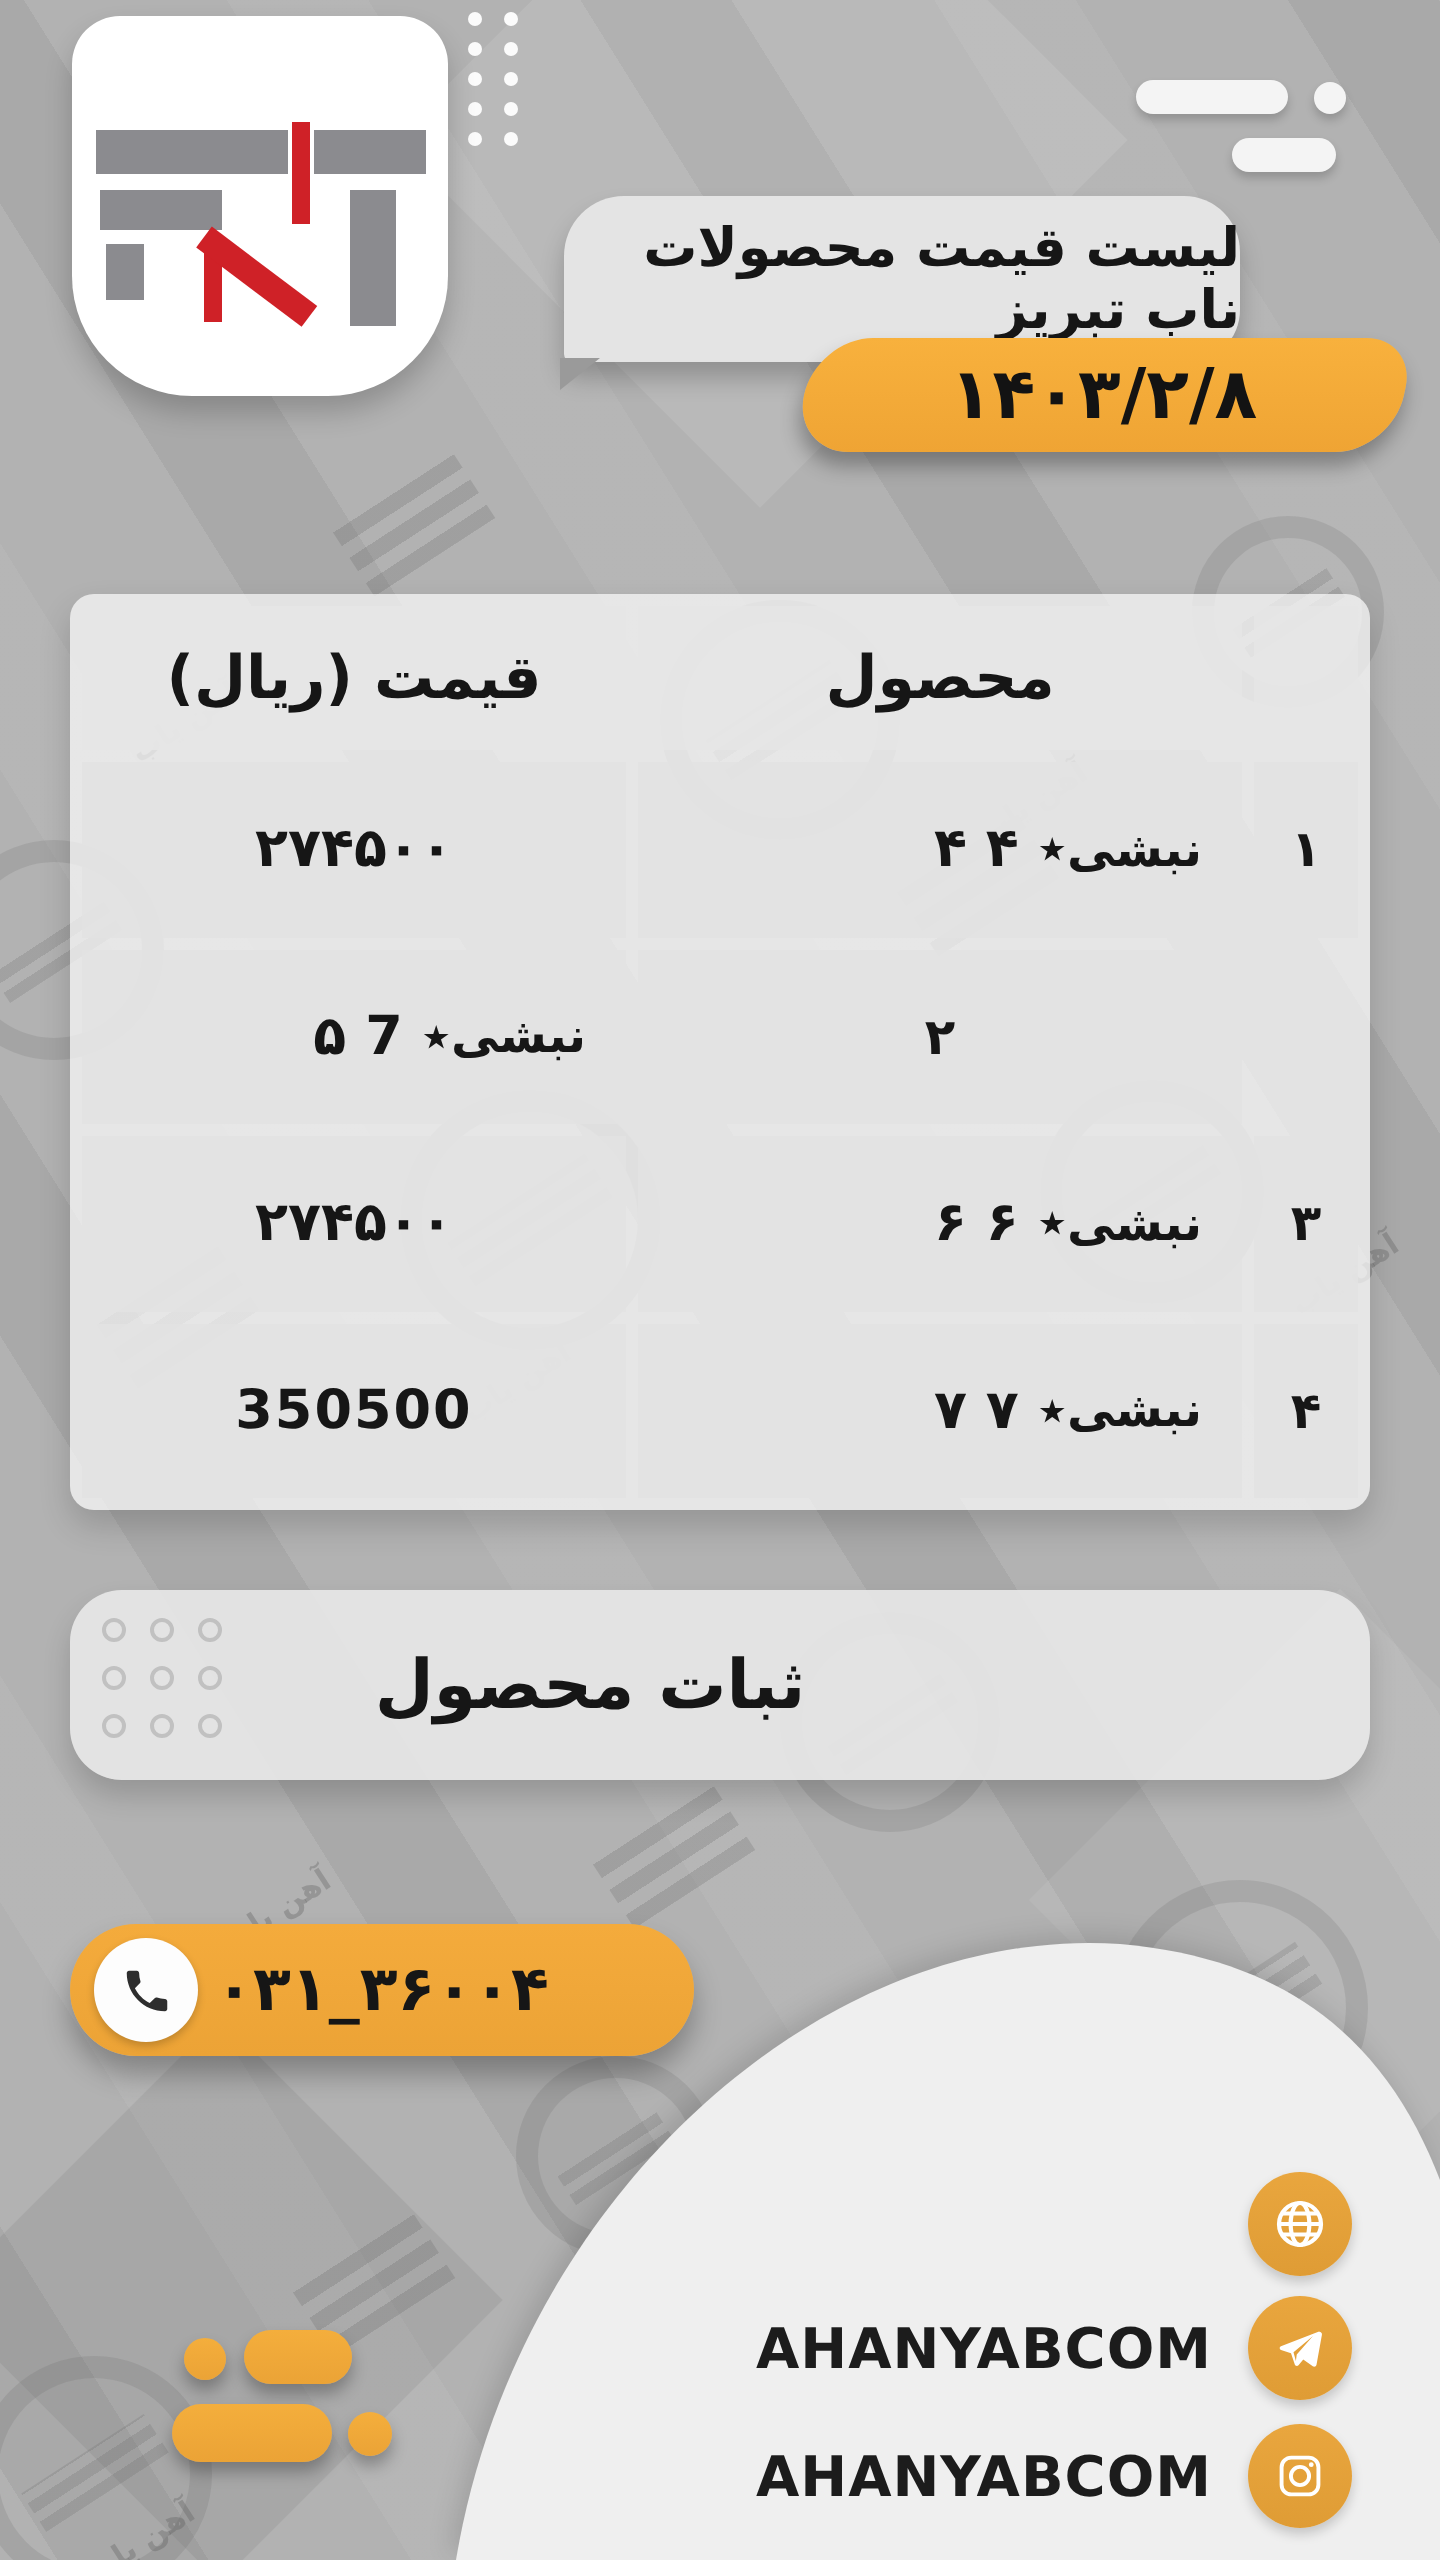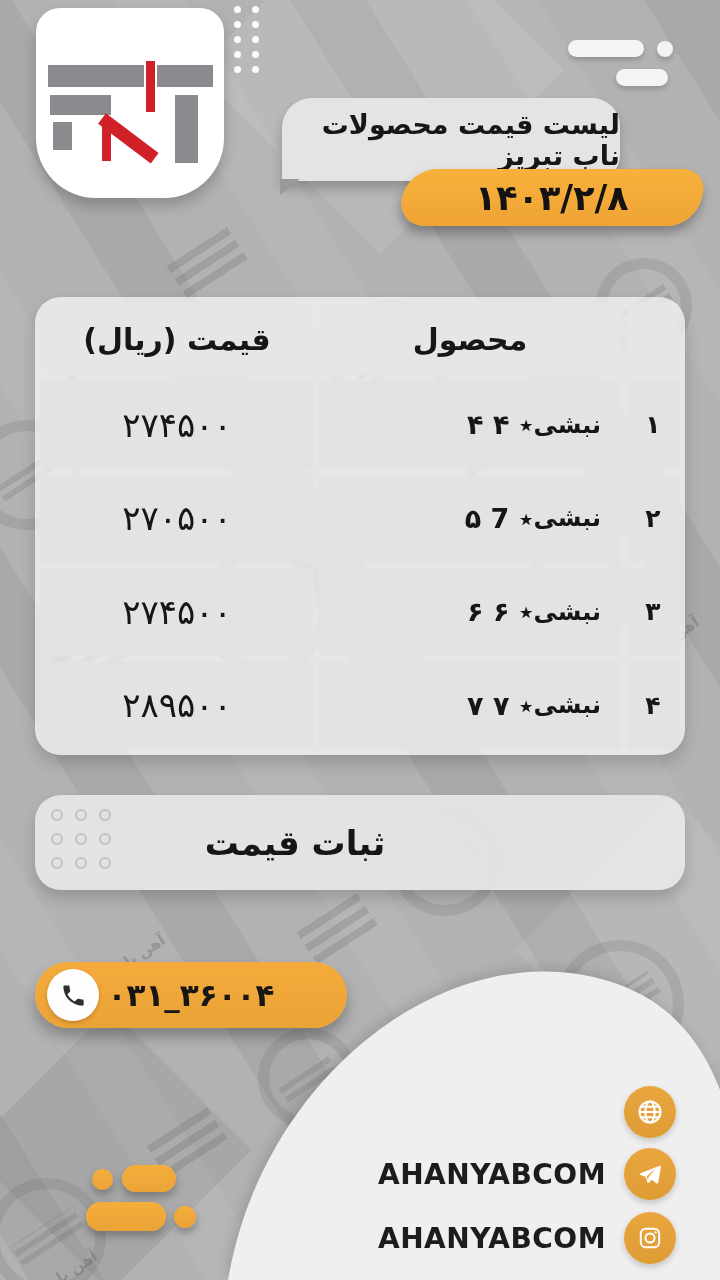--- a/index.html
+++ b/index.html
@@ -49,31 +49,31 @@
   .title-banner:after{content:"";position:absolute;left:-2px;bottom:-14px;
     border-style:solid;border-width:16px 20px 0 0;border-color:#9a9a9a transparent transparent transparent;}
   .title-text{font-size:27px;font-weight:bold;direction:rtl;letter-spacing:0;}
   .date-banner{position:absolute;left:402px;top:169px;width:300px;height:57px;z-index:4;
     background:linear-gradient(180deg,#f8b13d,#efa434);border-radius:30px 26px 30px 30px;
     transform:skewX(-12deg);box-shadow:0 7px 10px rgba(0,0,0,0.30);
     display:flex;align-items:center;justify-content:center;}
   .date-text{transform:skewX(12deg);direction:ltr;font-size:35px;font-weight:bold;color:#131313;}
   
   .price-table{position:absolute;left:35px;top:297px;width:650px;height:458px;z-index:3;
-    background:rgba(250,250,250,0.72);border-radius:26px;padding:6px;overflow:hidden;
+    background:rgba(250,250,250,0.72);border-radius:12px;padding:6px;overflow:hidden;
     box-shadow:0 8px 16px rgba(0,0,0,0.16);
     display:flex;flex-direction:column;gap:6px;}
   .t-row{display:grid;grid-template-columns:272px 1fr 52px;gap:6px;flex:1;}
   .t-cell{background:rgba(226,226,226,0.90);display:flex;align-items:center;justify-content:center;}
   .t-head .t-cell{background:rgba(229,229,229,0.90);}
   .head-label{font-size:30px;font-weight:bold;direction:rtl;}
   .cell-product{justify-content:flex-end;padding:0 20px 0 38px;direction:ltr;}
   .prod-size{font-size:27px;font-weight:bold;direction:ltr;}
   .prod-name{font-size:24px;font-weight:bold;direction:rtl;}
-  .cell-price{font-size:34px;font-weight:normal;letter-spacing:1px;}
+  .cell-price{font-size:27px;font-weight:bold;letter-spacing:1px;}
   .cell-num{font-size:25px;font-weight:bold;}
   
   .changes-bar{position:absolute;left:35px;top:795px;width:650px;height:95px;z-index:3;
     background:rgba(231,231,231,0.92);border-radius:26px;
     box-shadow:0 8px 14px rgba(0,0,0,0.16);}
   .changes-label{position:absolute;right:26px;top:0;height:100%;display:flex;align-items:center;
     font-size:27px;font-weight:600;direction:rtl;}
   .changes-value{position:absolute;left:90px;width:340px;top:0;height:100%;
     display:flex;align-items:center;justify-content:center;
     font-size:34px;font-weight:bold;direction:rtl;}
@@ -205,60 +205,59 @@
     <div class="t-row">
       <div class="t-cell cell-price">۲۷۴۵۰۰</div>
       <div class="t-cell cell-product">
         <span class="prod-size">۴ ٭ ۴</span>
         <span class="prod-name">نبشی</span>
       </div>
       <div class="t-cell cell-num">۱</div>
     </div>
 
     <div class="t-row">
-      <div class="t-cell cell-price">۲۷۰۵۰۰</div>
       <div class="t-cell cell-product">
         <span class="prod-size">۵ ٭ 7</span>
         <span class="prod-name">نبشی</span>
       </div>
       <div class="t-cell cell-num">۲</div>
     </div>
 
     <div class="t-row">
       <div class="t-cell cell-price">۲۷۴۵۰۰</div>
       <div class="t-cell cell-product">
         <span class="prod-size">۶ ٭ ۶</span>
         <span class="prod-name">نبشی</span>
       </div>
       <div class="t-cell cell-num">۳</div>
     </div>
 
     <div class="t-row">
-      <div class="t-cell cell-price">۲۸۹۵۰۰</div>
+      <div class="t-cell cell-price">350500</div>
       <div class="t-cell cell-product">
         <span class="prod-size">۷ ٭ ۷</span>
         <span class="prod-name">نبشی</span>
       </div>
       <div class="t-cell cell-num">۴</div>
     </div>
   </div>
 
   <div class="changes-bar">
     <div class="ring-grid">
       <b></b>
         <b></b>
         <b></b>
         <b></b>
         <b></b>
         <b></b>
         <b></b>
         <b></b>
         <b></b>
     </div>
-    <div class="changes-value">ثبات قیمت</div>
+    <div class="changes-value">ثبات محصول</div>
   </div>
 
   <div class="phone-pill">
     <div class="phone-circle">
       <svg width="27" height="27" viewBox="0 0 24 24">
         <path fill="#2e2e2e" d="M6.62 10.79c1.44 2.83 3.76 5.14 6.59 6.59l2.2-2.2c.27-.27.67-.36 1.02-.24 1.12.37 2.33.57 3.57.57.55 0 1 .45 1 1V20c0 .55-.45 1-1 1-9.39 0-17-7.61-17-17 0-.55.45-1 1-1h3.5c.55 0 1 .45 1 1 0 1.25.2 2.45.57 3.57.11.35.03.74-.25 1.02l-2.2 2.2z"></path>
       </svg>
     </div>
     <div class="phone-number">۰۳۱_۳۶۰۰۴</div>
   </div>

